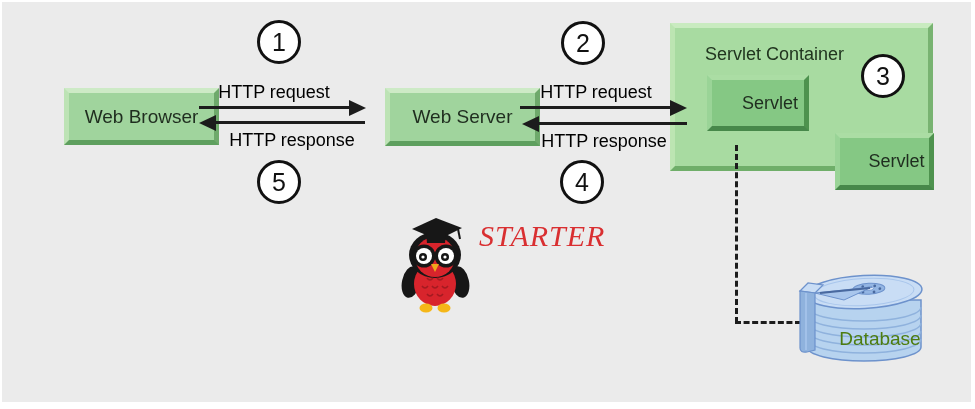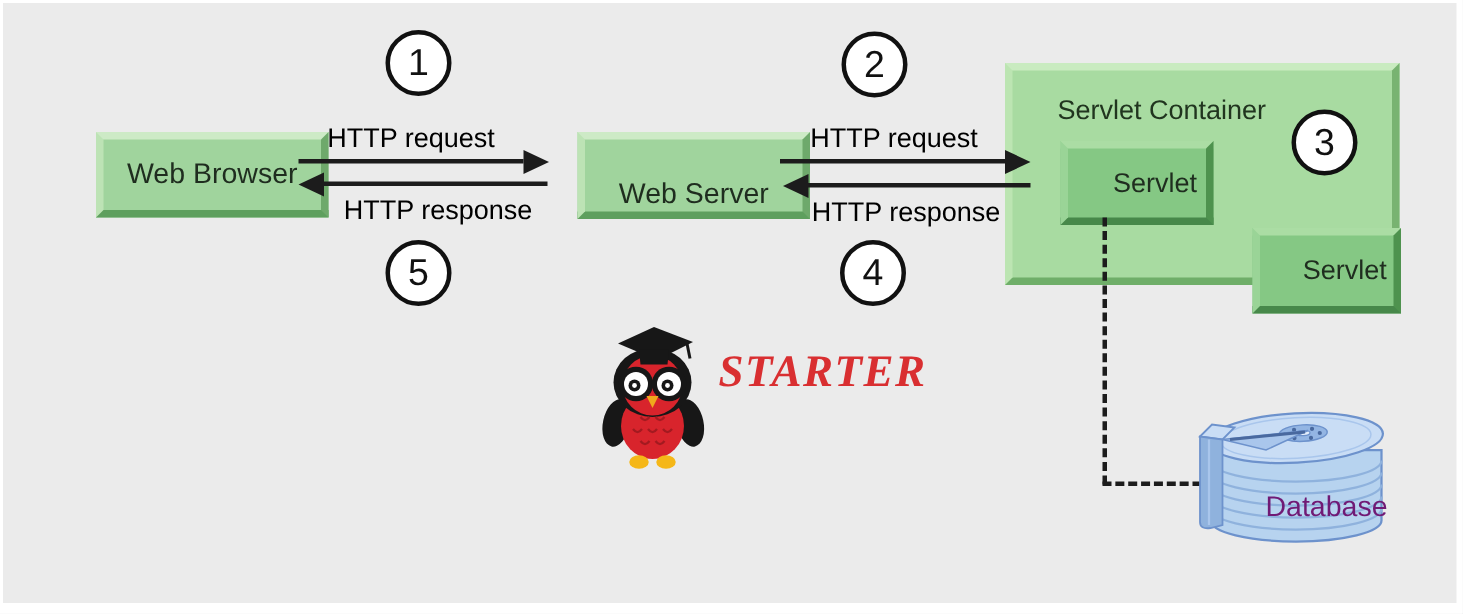--- a/index.html
+++ b/index.html
@@ -9,23 +9,23 @@
   .canvas { position:absolute; left:2px; top:2px; width:969px; height:400px;
             background:var(--background,#ebebeb); }
 
   
   .gbox { position:absolute; display:flex; align-items:center; justify-content:center;
           background:var(--node-green,#a0d49d);
           border-style:solid; border-width:5px;
           border-color:#cdeac6 #6ea96b #5e9f5e #bde3b5;
           color:#1f2d1f; font-size:19px;margin-left:20px; }
   .box-web-browser { left:42px; top:86px; width:155px; height:57px; }
-  .box-web-server  { left:363px; top:86px; width:155px; height:58px;align-items:flex-end; }
-
-  .container-box { position:absolute; left:668px; top:40px; width:263px; height:148px;
+  .box-web-server  { left:363px; top:86px; width:155px; height:58px; }
+
+  .container-box { position:absolute; left:668px; top:21px; width:263px; height:148px;
           background:var(--container-green,#a8dba1);
           border-style:solid; border-width:5px;
           border-color:#c9ebc0 #78b371 #6fae69 #bce5b2; }
   .container-label { position:absolute; left:30px; top:16px; font-size:18px; color:#21351f; }
   .servlet { background:var(--servlet-green,#85c884);
              border-color:#abdda4 #4e924e #47884a #9ad497; font-size:18px;padding-left:24px; }
   .box-servlet-a { left:12px; top:47px; width:102px; height:56px; }
   .box-servlet-b { left:140px; top:105px; width:99px; height:57px; }
 
   
@@ -51,27 +51,27 @@
           font-size:18px; color:#000000; }
 
   
   .dash-v { position:absolute; left:733px; top:143px; height:178px; width:0;
             border-left:3px dashed #1c1c1c; }
   .dash-h { position:absolute; left:733px; top:319px; width:66px; height:0;
             border-top:3px dashed #1c1c1c; }
 
   
   .db-svg { position:absolute; left:780px; top:253px; }
-  .db-label { position:absolute; left:833px; top:326px; width:90px; text-align:right;
-              font-size:19px; color:#701a75; }
+  .db-label { position:absolute; left:833px; top:326px; width:90px; text-align:center;
+              font-size:19px; color:#4d7c0f; }
 
   
   .owl-svg { position:absolute; left:398px; top:214px; }
-  .logo-text { position:absolute; left:477px; top:232px;
-               font-family:"Liberation Serif", serif; font-style:italic; font-weight:bold;
+  .logo-text { position:absolute; left:477px; top:220px;
+               font-family:"Liberation Serif", serif; font-style:italic; font-weight:normal;
                font-size:30px; line-height:27px; letter-spacing:1px;
                color:var(--logo-red,#d92f31); }
 </style>
 </head>
 <body>
 
 <div class="page">
 <div class="canvas">
 
   <div class="gbox box-web-browser">

